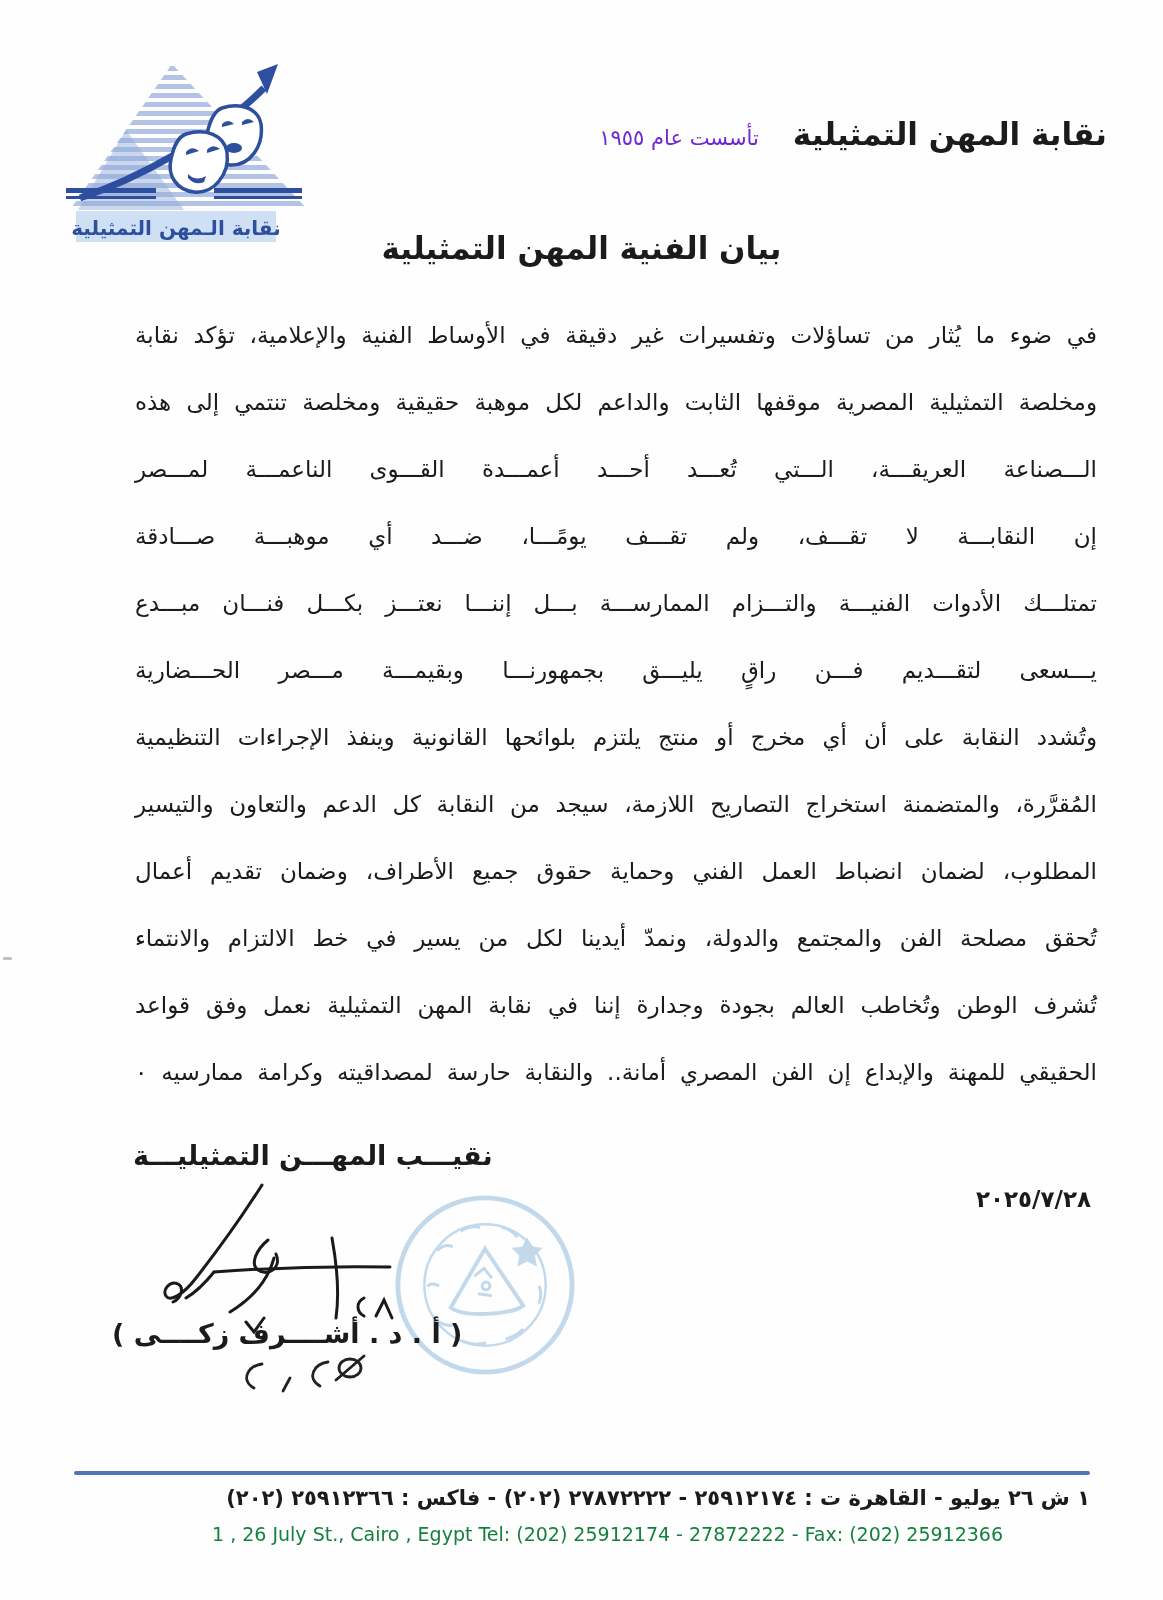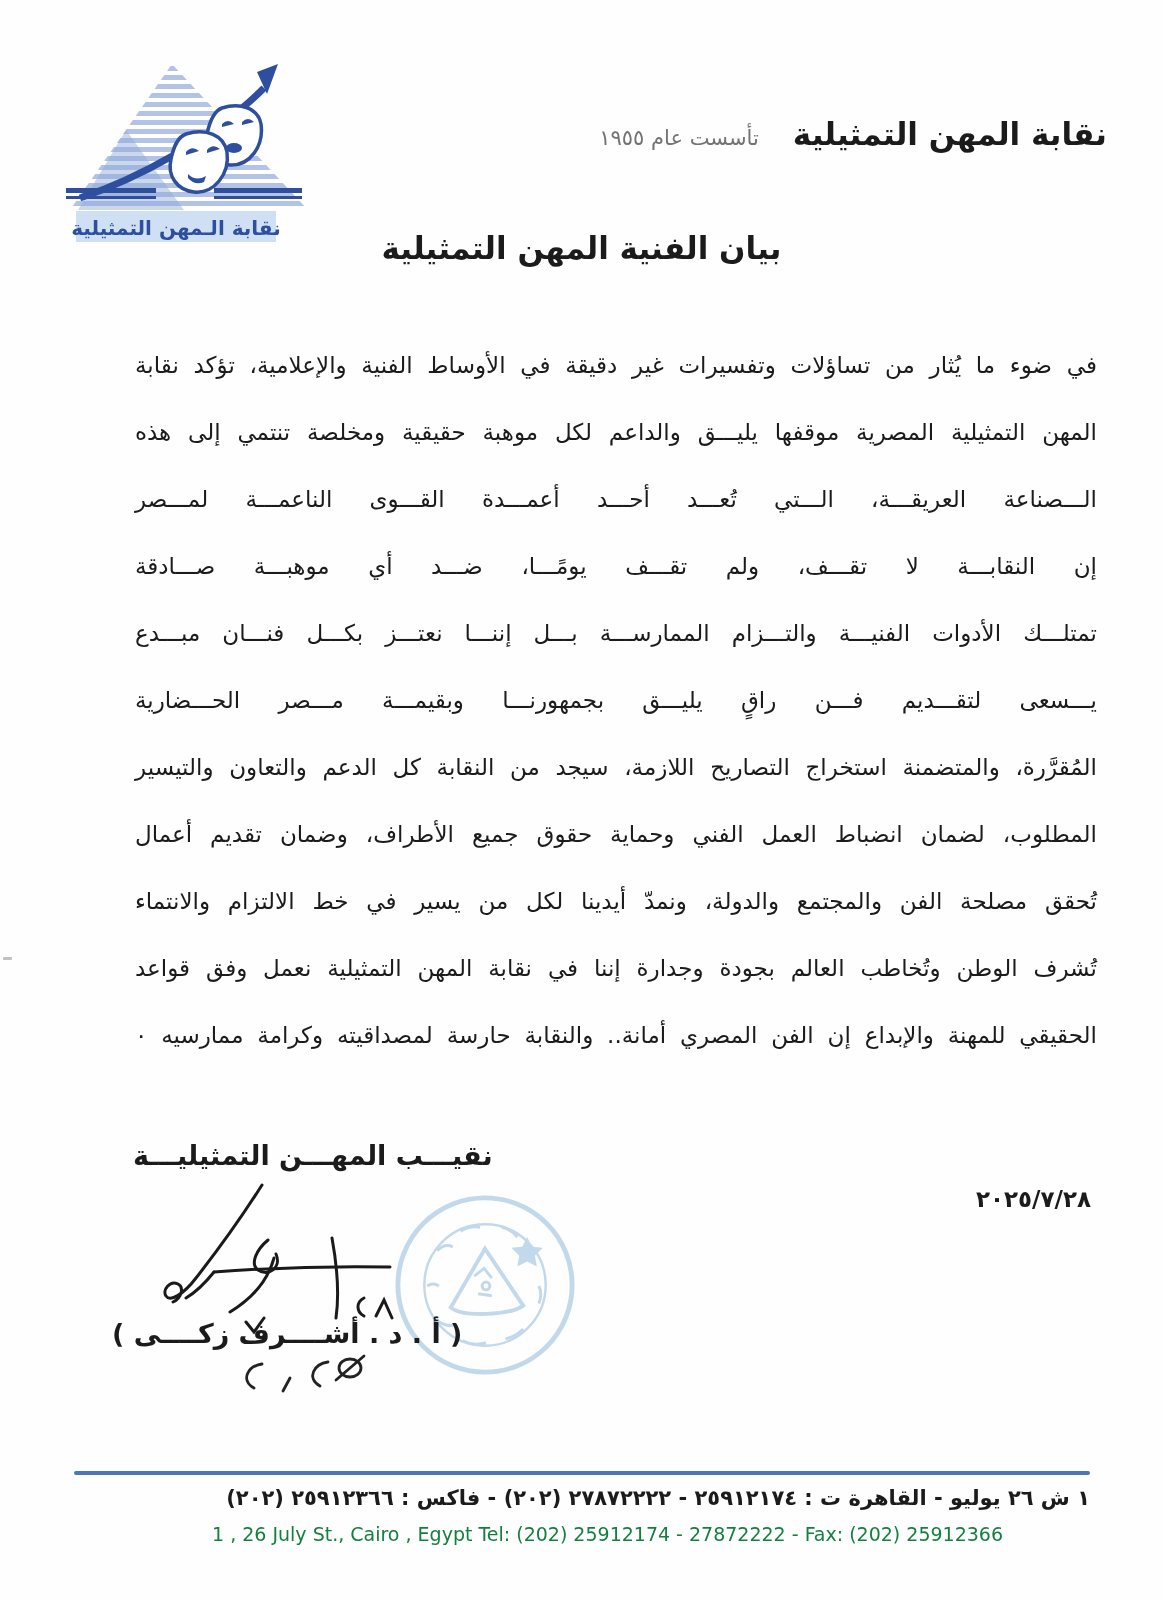--- a/index.html
+++ b/index.html
@@ -13,30 +13,30 @@
     color:#1b1b1b;
   }
   
   .logo{position:absolute;left:64px;top:58px;width:250px;height:187px;}
   .org-line{
     position:absolute;right:56px;top:116px;
     direction:rtl;display:flex;align-items:baseline;gap:34px;
     white-space:nowrap;
   }
   .org-name{font-size:31px;font-weight:bold;letter-spacing:1px;}
-  .org-est{font-size:21px;color:#737373;}
+  .org-est{font-size:21px;color:#6d28d9;}
   
   .doc-title{
     position:absolute;left:0;right:0;top:230px;
     text-align:center;direction:rtl;
     font-size:31px;font-weight:bold;
   }
   
   .body-text{
-    position:absolute;left:135px;top:332px;width:962px;
+    position:absolute;left:135px;top:302px;width:962px;
     direction:rtl;font-size:23px;line-height:67px;
   }
   .body-line{
     height:67px;
     text-align:justify;
     text-align-last:justify;
   }
   .body-line.plain{
     text-align:right;
     text-align-last:right;
@@ -142,25 +142,26 @@
 
   <div class="org-line">
     <span class="org-name">نقابة المهن التمثيلية</span>
     <span class="org-est">تأسست عام ١٩٥٥</span>
   </div>
 
   <div class="doc-title">بيان الفنية المهن التمثيلية</div>
 
   <div class="body-text">
     <div class="body-line">في ضوء ما يُثار من تساؤلات وتفسيرات غير دقيقة في الأوساط الفنية والإعلامية، تؤكد نقابة</div>
-    <div class="body-line">المهن التمثيلية المصرية موقفها يليـــق والداعم لكل موهبة حقيقية ومخلصة تنتمي إلى هذه</div>
+    <div class="body-line">ومخلصة التمثيلية المصرية موقفها الثابت والداعم لكل موهبة حقيقية ومخلصة تنتمي إلى هذه</div>
     <div class="body-line">الـــصناعة العريقـــة، الـــتي تُعـــد أحـــد أعمـــدة القـــوى الناعمـــة لمـــصر</div>
     <div class="body-line">إن النقابـــة لا تقـــف، ولم تقـــف يومًـــا، ضـــد أي موهبـــة صـــادقة</div>
     <div class="body-line">تمتلـــك الأدوات الفنيـــة والتـــزام الممارســـة بـــل إننـــا نعتـــز بكـــل فنـــان مبـــدع</div>
     <div class="body-line">يـــسعى لتقـــديم فـــن راقٍ يليـــق بجمهورنـــا وبقيمـــة مـــصر الحـــضارية</div>
+    <div class="body-line">وتُشدد النقابة على أن أي مخرج أو منتج يلتزم بلوائحها القانونية وينفذ الإجراءات التنظيمية</div>
     <div class="body-line">المُقرَّرة، والمتضمنة استخراج التصاريح اللازمة، سيجد من النقابة كل الدعم والتعاون والتيسير</div>
     <div class="body-line">المطلوب، لضمان انضباط العمل الفني وحماية حقوق جميع الأطراف، وضمان تقديم أعمال</div>
     <div class="body-line">تُحقق مصلحة الفن والمجتمع والدولة، ونمدّ أيدينا لكل من يسير في خط الالتزام والانتماء</div>
     <div class="body-line">تُشرف الوطن وتُخاطب العالم بجودة وجدارة   إننا في نقابة المهن التمثيلية نعمل وفق قواعد</div>
     <div class="body-line">الحقيقي للمهنة والإبداع إن الفن المصري أمانة.. والنقابة حارسة لمصداقيته وكرامة ممارسيه ٠</div>
   </div>
 
   <div class="issue-date">٢٠٢٥/٧/٢٨</div>
 
   <svg class="stamp" viewBox="0 0 190 190" aria-hidden="true">

